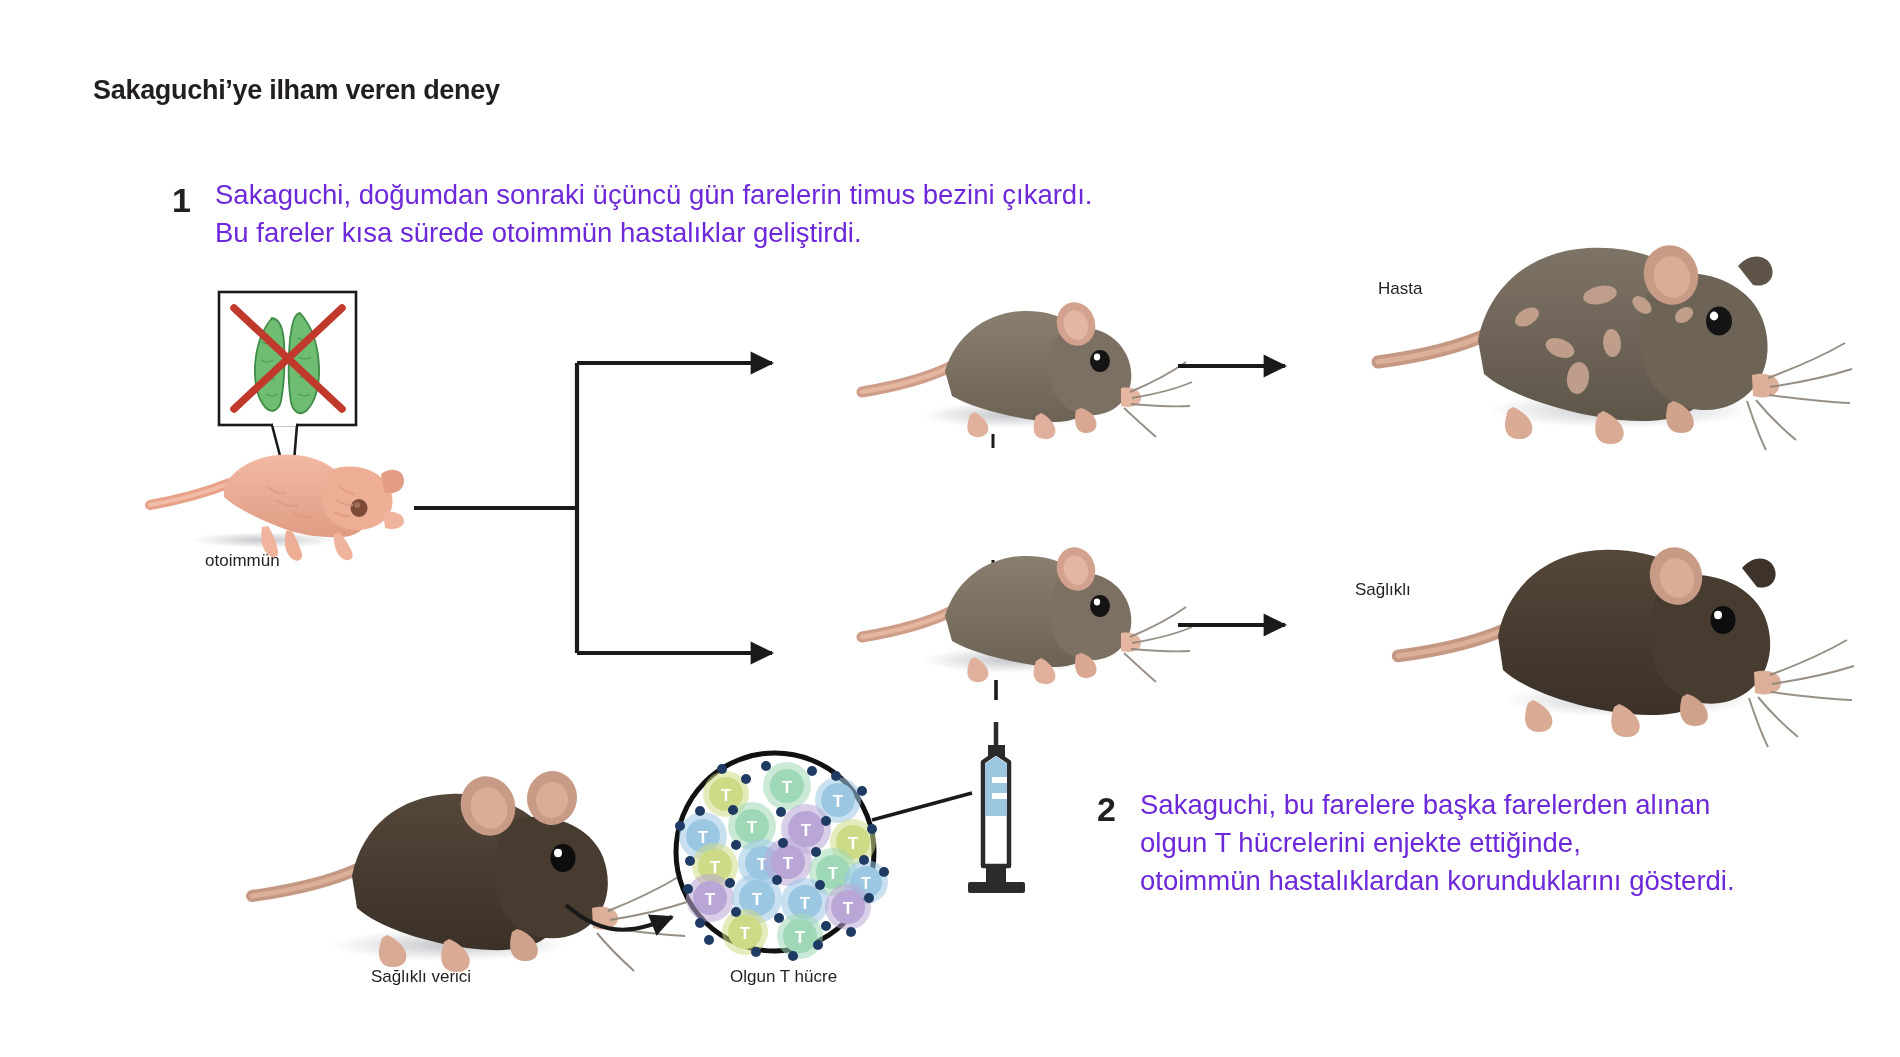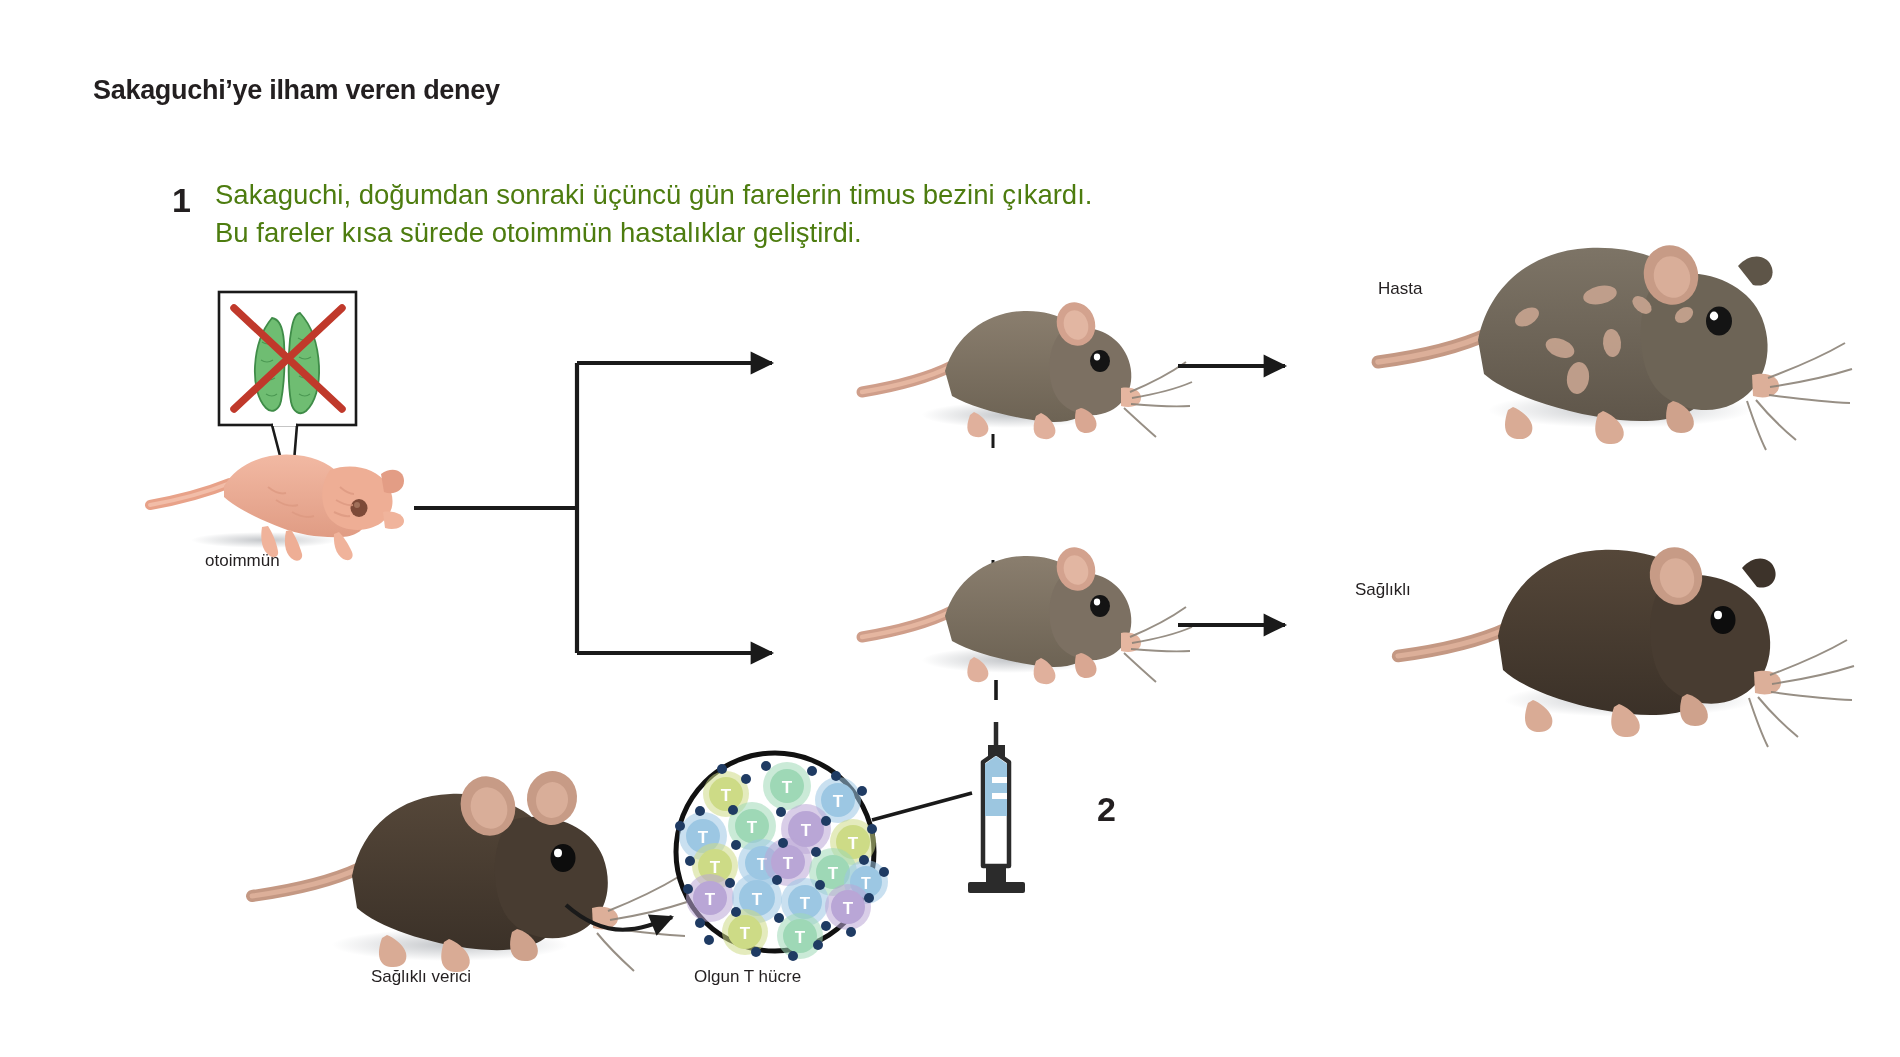--- a/index.html
+++ b/index.html
@@ -13,21 +13,21 @@
   
   #page-title{
     position:absolute;left:93px;top:75px;
     font-size:27px;font-weight:bold;letter-spacing:-0.3px;
     color:#231f20;white-space:nowrap;
   }
   .step-num{
     position:absolute;font-size:34px;font-weight:bold;color:#231f20;
   }
   .step-body{
-    position:absolute;font-size:27.5px;line-height:38px;color:#4d7c0f;
+    position:absolute;font-size:27.5px;line-height:38px;color:#6d28d9;
     white-space:pre-line;
   }
   #step1-num{left:172px;top:181px;}
   #step1-body{left:215px;top:176px;}
   #step2-num{left:1097px;top:790px;}
   #step2-body{left:1140px;top:786px;}
 
   #callout{
     position:absolute;left:882px;top:455px;width:700px;
     font-size:27.5px;line-height:38px;color:#231f20;
@@ -40,38 +40,41 @@
   #callout .arrow-badge svg{display:block;}
   #callout-text{display:inline;}
 
   .cap{
     position:absolute;font-size:17px;color:#231f20;white-space:nowrap;
   }
   #cap-newborn{left:205px;top:551px;}
   #cap-sick{left:1378px;top:279px;}
   #cap-healthy{left:1355px;top:580px;}
   #cap-donor{left:371px;top:967px;}
-  #cap-tcell{left:694px;top:967px;}
+  #cap-tcell{left:730px;top:967px;}
 
   
   .layer{position:absolute;left:0;top:0;width:1900px;height:1057px;}
   .layer svg{position:absolute;left:0;top:0;}
 </style>
 </head>
 <body>
 
 <div class="stage">
 
   <div id="page-title">Sakaguchi’ye ilham veren deney</div>
 
   <div id="step1-num" class="step-num">1</div>
   <div id="step1-body" class="step-body">Sakaguchi, doğumdan sonraki üçüncü gün farelerin timus bezini çıkardı.
 Bu fareler kısa sürede otoimmün hastalıklar geliştirdi.</div>
 
   <div id="step2-num" class="step-num">2</div>
+  <div id="step2-body" class="step-body">Sakaguchi, bu farelere başka farelerden alınan
+olgun T hücrelerini enjekte ettiğinde,
+otoimmün hastalıklardan korunduklarını gösterdi.</div>
 
 
   <div id="cap-newborn" class="cap">otoimmün</div>
   <div id="cap-sick" class="cap">Hasta</div>
   <div id="cap-healthy" class="cap">Sağlıklı</div>
   <div id="cap-donor" class="cap">Sağlıklı verici</div>
   <div id="cap-tcell" class="cap">Olgun T hücre</div>
 
   <div class="layer">
   <svg width="1900" height="1057" viewBox="0 0 1900 1057" xmlns="http://www.w3.org/2000/svg">

